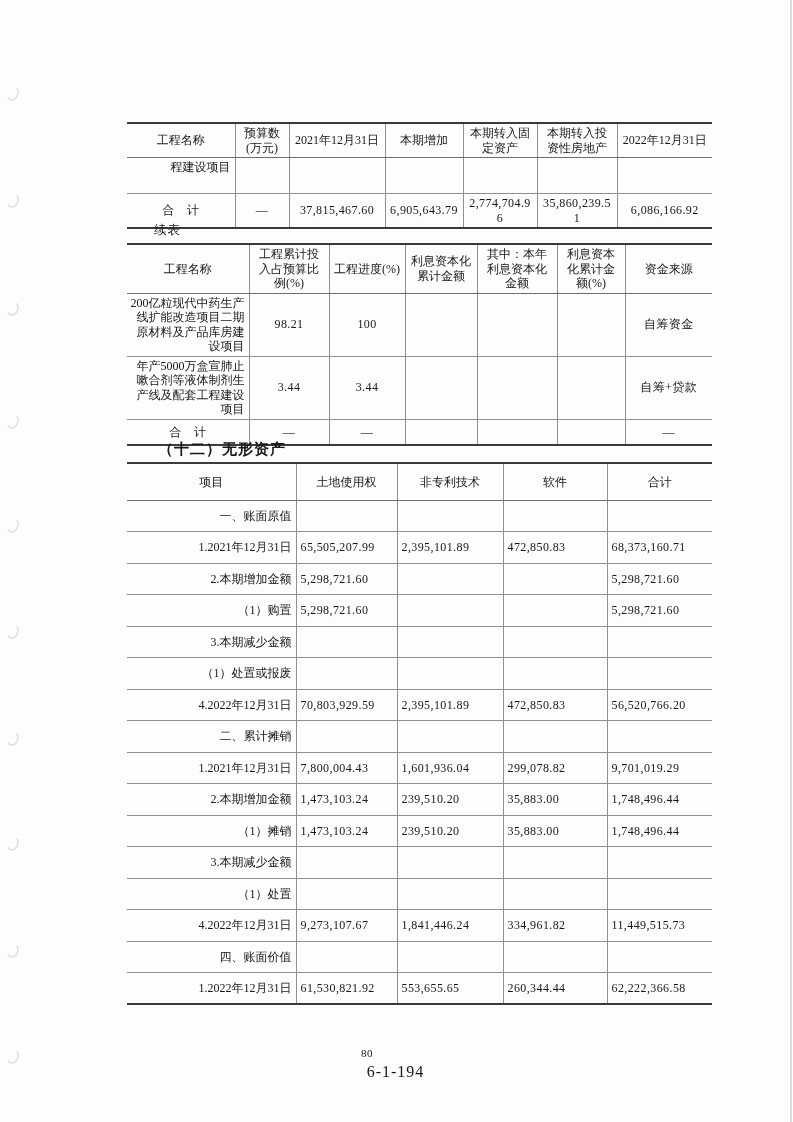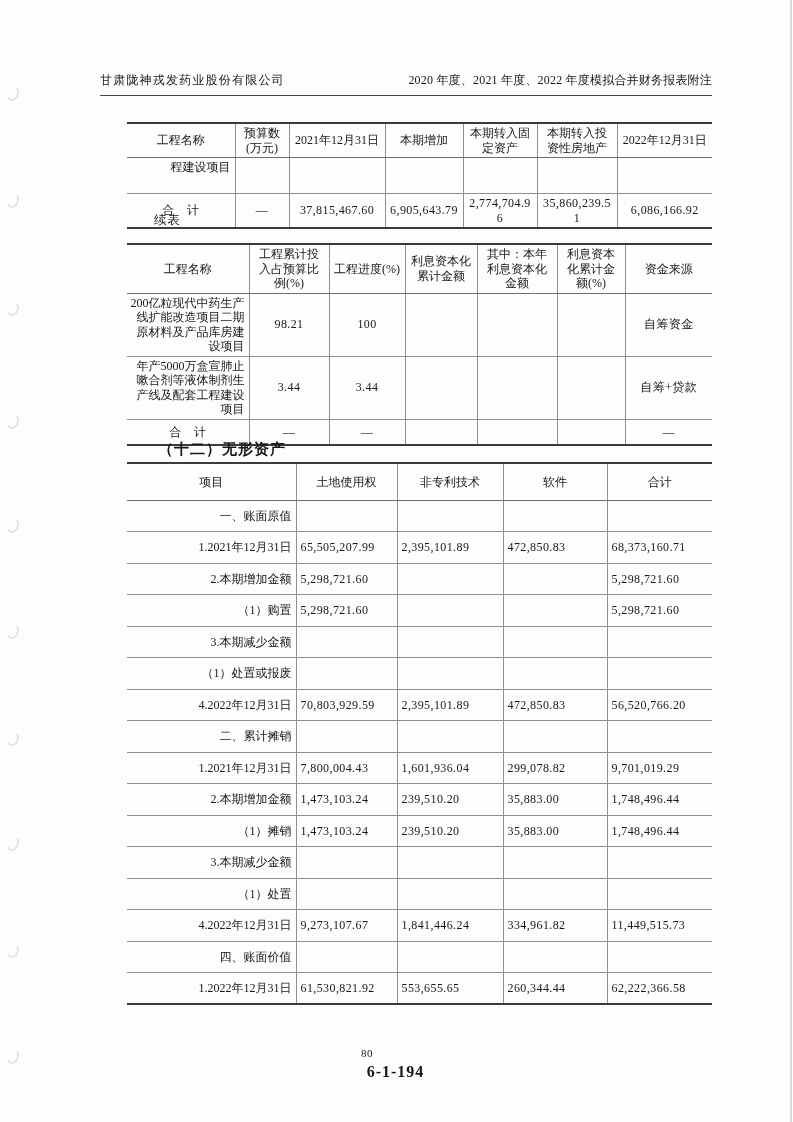--- a/index.html
+++ b/index.html
@@ -70,21 +70,21 @@
   td.a-right { padding-right: 7px; letter-spacing: 0.4px; }
   td.a-center { letter-spacing: 0.4px; }
 
   #table1 { top: 122px; }
   #table1 thead th { height: 32px; }
   #table1 tbody tr:nth-child(1) td { height: 36px; vertical-align: top; }
   #table1 tbody tr:nth-child(2) td { height: 30px; }
   #table1 td.a-left { padding-left: 2px; }
 
   .cont-label {
-    position: absolute; left: 154px; top: 212px;
+    position: absolute; left: 154px; top: 222px;
     font-size: 12.5px; letter-spacing: 1px;
   }
 
   #table2 { top: 243px; }
   #table2 thead th { height: 42px; }
   #table2 tbody td { height: 60px; }
   #table2 tbody tr:nth-child(3) td { height: 26px; }
   #table2 td.a-left { padding-left: 3px; }
 
   .section-heading {
@@ -97,43 +97,39 @@
   #table3 tbody td { height: 31.5px; }
   #table3 td.a-left { padding-left: 8px; }
   #table3 td.sub { padding-left: 14px; }
 
   .page-num {
     position: absolute; left: 0; top: 1047px; width: 734px;
     text-align: center; font-size: 11px; letter-spacing: 0.5px;
   }
   .doc-code {
     position: absolute; left: 0; top: 1063px; width: 791px;
-    text-align: center; font-size: 16px; letter-spacing: 1px; font-weight: bold;
+    text-align: center; font-size: 16px; letter-spacing: 1px;
   }
 </style>
 </head>
 <body>
 
 <div class="page">
 
   <div class="ring" style="top:85px"></div>
   <div class="ring" style="top:192px"></div>
   <div class="ring" style="top:300px"></div>
   <div class="ring" style="top:413px"></div>
   <div class="ring" style="top:517px"></div>
   <div class="ring" style="top:623px"></div>
   <div class="ring" style="top:730px"></div>
   <div class="ring" style="top:835px"></div>
   <div class="ring" style="top:942px"></div>
   <div class="ring" style="top:1048px"></div>
 
-  <header class="doc-header">
-    <span class="company">甘肃陇神戎发药业股份有限公司</span>
-    <span class="report-title">2020 年度、2021 年度、2022 年度模拟合并财务报表附注</span>
-  </header>
 
   <table id="table1">
     <colgroup>
       <col style="width:108px">
         <col style="width:54px">
         <col style="width:96px">
       <col style="width:78px">
         <col style="width:74px">
         <col style="width:80px">
         <col style="width:95px">

